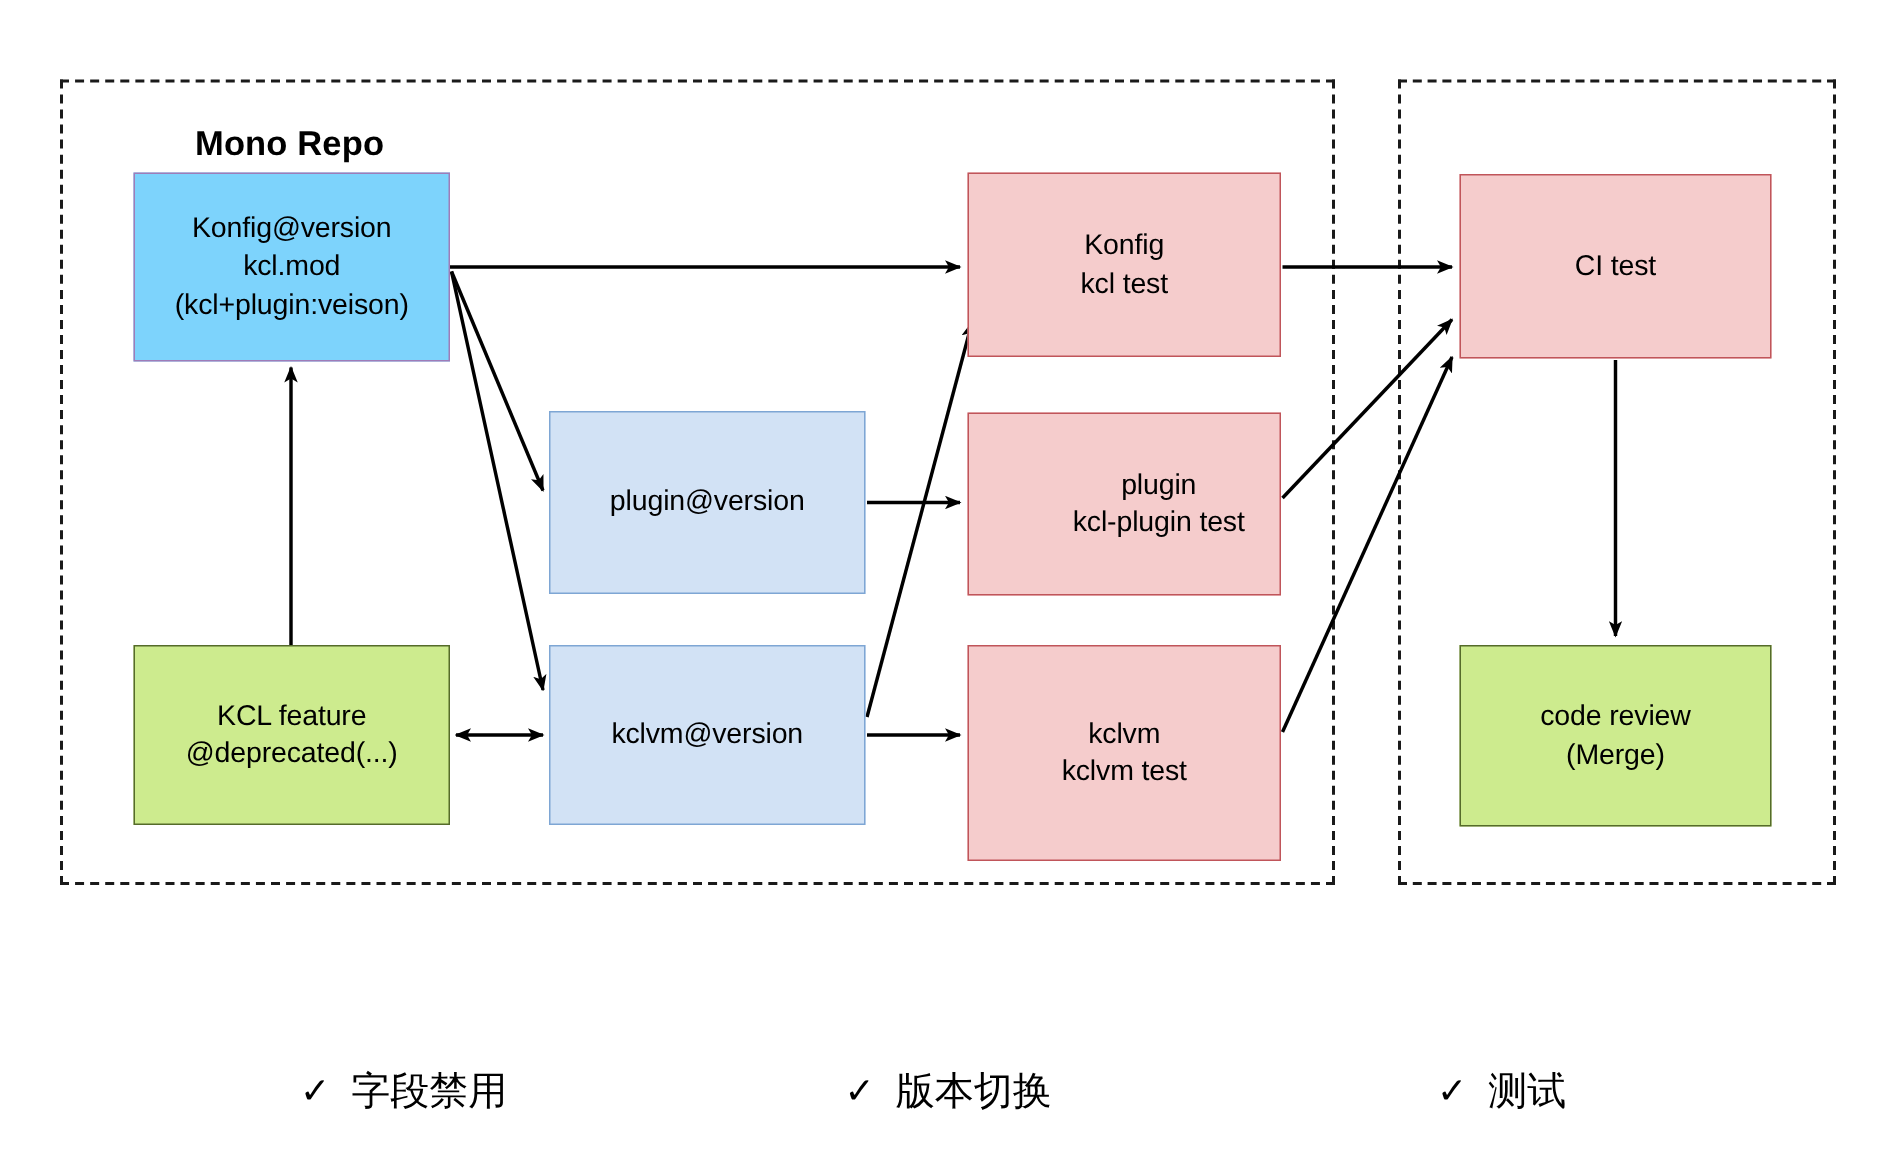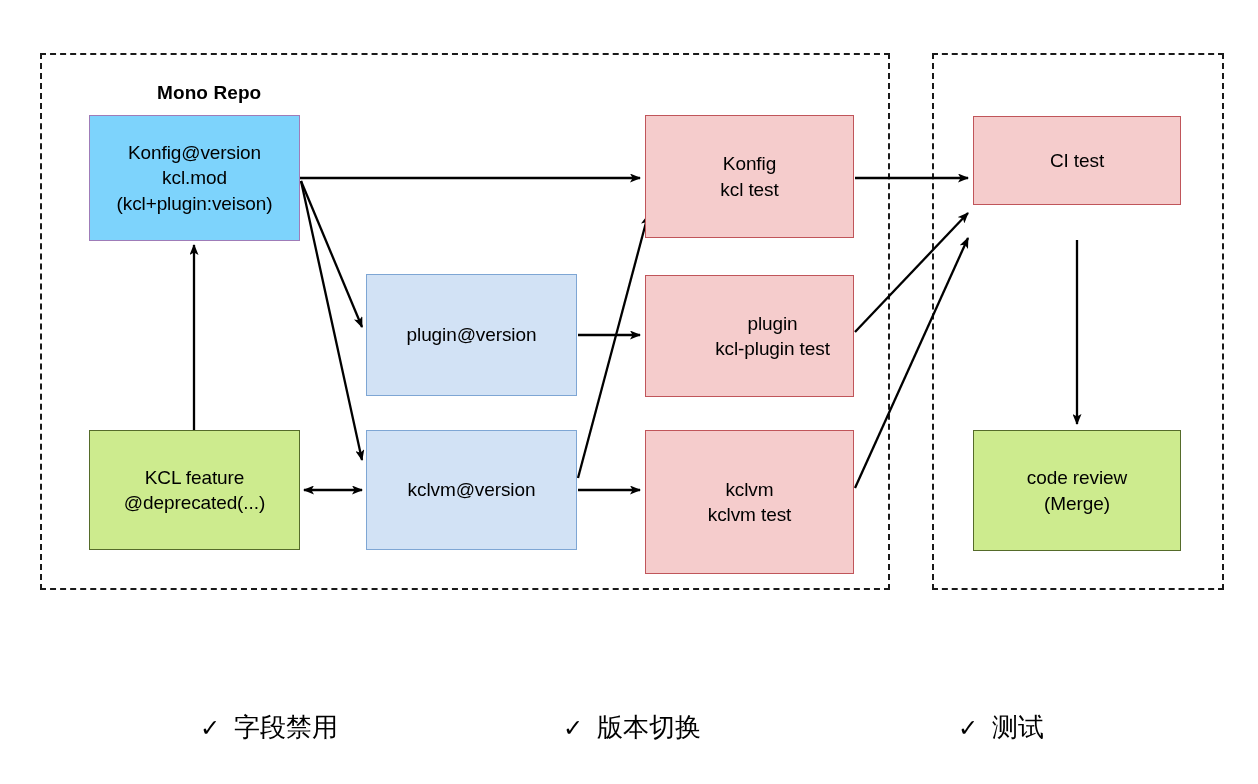--- a/index.html
+++ b/index.html
@@ -50,24 +50,23 @@
   .node-red {
     background: #f5cccc;
     border: 1.5px solid #c0555a;
   }
   .node-green {
     background: #cdeb8e;
     border: 1.5px solid #556b2a;
   }
   .section-title {
     position: absolute;
-    font-size: 19px;
+    font-size: 23px;
     font-weight: bold;
     letter-spacing: 0.1px;
-    margin-left: 27px;
   }
   .footer-row {
     position: absolute;
     left: 0;
     top: 700px;
     width: 1258px;
     height: 60px;
   }
   .footer-item {
     position: absolute;
@@ -147,21 +146,21 @@
 
   <div class="node node-red" style="left:645px; top:115px; width:209px; height:123px;">Konfig
 kcl test</div>
 
   <div class="node node-red" style="left:645px; top:275px; width:209px; height:122px;padding-left:46px;">plugin
 kcl-plugin test</div>
 
   <div class="node node-red" style="left:645px; top:430px; width:209px; height:144px;">kclvm
 kclvm test</div>
 
-  <div class="node node-red" style="left:973px; top:116px; width:208px; height:89px;">CI test</div>
+  <div class="node node-red" style="left:973px; top:116px; width:208px; height:123px;">CI test</div>
 
   <div class="node node-green" style="left:973px; top:430px; width:208px; height:121px;">code review
 (Merge)</div>
 
   <div class="footer-row">
     <div class="footer-item" style="left:200px; top:10px;">
       <span class="footer-check">✓</span>
       <span>字段禁用</span>
     </div>
     <div class="footer-item" style="left:563px; top:10px;">

